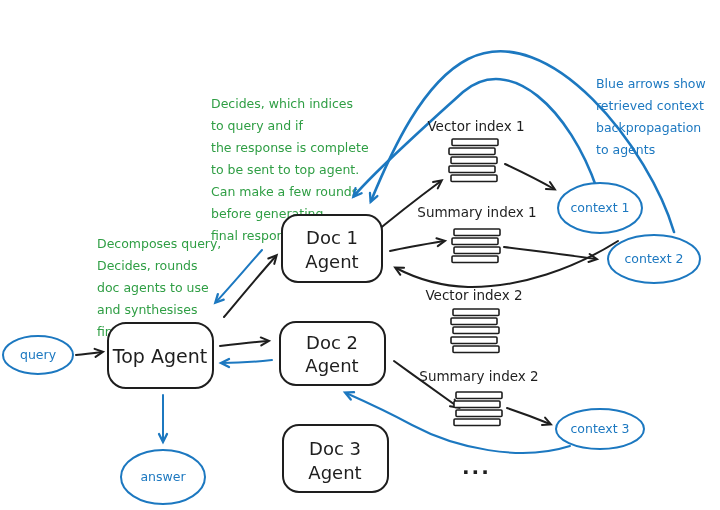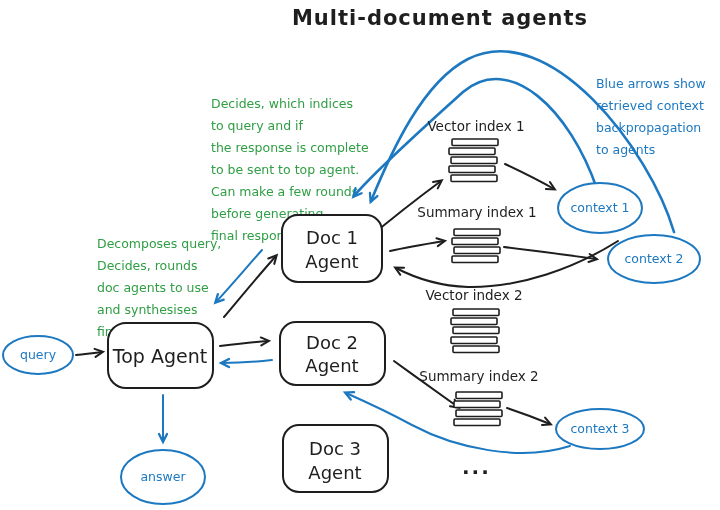--- a/index.html
+++ b/index.html
@@ -35,21 +35,20 @@
   .bar{fill:#ffffff;stroke:var(--ink);stroke-width:1.6;}
   .arrow-ink{fill:none;stroke:var(--ink);stroke-width:2;stroke-linecap:round;}
   .arrow-blue{fill:none;stroke:var(--blue);stroke-width:2;stroke-linecap:round;}
   .arc-blue{fill:none;stroke:var(--blue);stroke-width:2.6;stroke-linecap:round;}
 </style>
 </head>
 <body>
 
 <div class="canvas">
 
-  <div class="title">Multi-document agents</div>
 
   <div class="note green" style="left:211px;top:93px">Decides, which indices
 to query and if
 the response is complete
 to be sent to top agent.
 Can make a few rounds
 before generating
 final response</div>
 
   <div class="note green" style="left:97px;top:233px">Decomposes query,

